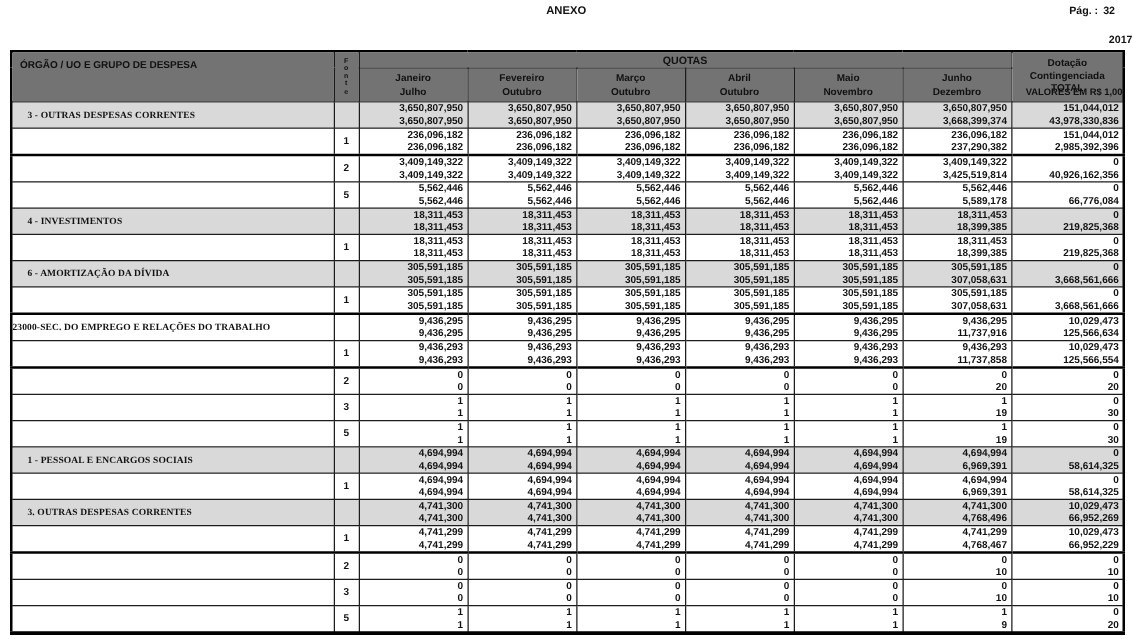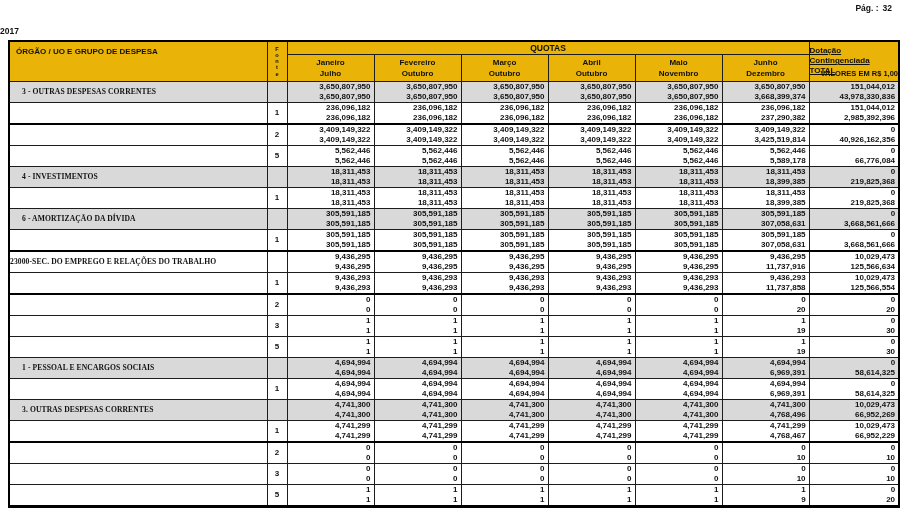--- a/index.html
+++ b/index.html
@@ -4,50 +4,51 @@
 <style>
   * { box-sizing: border-box; margin: 0; padding: 0; }
   html,body { width: 906px; height: 511px; background: #fff; font-family: "Liberation Sans", sans-serif; color: #111; }
   .page { position: relative; width: 906px; height: 511px; overflow: hidden; }
 
   
   .topbar { position: relative; height: 40px; }
   .anexo { position: absolute; top: 3px; left: 0; right: 0; text-align: center; font-size: 9px; font-weight: bold; }
   .pag { position: absolute; top: 3px; right: 14px; font-size: 8.5px; font-weight: bold; display: flex; gap: 4px; }
   .title { position: absolute; top: 16px; left: 0; right: 0; text-align: center; font-size: 9px; font-weight: bold; }
-  .year { position: absolute; top: 26px; left: 0; right: 0; text-align: left; font-size: 8.5px; font-weight: bold; }
+  .year { position: absolute; top: 26px; left: 0; right: 0; text-align: right; font-size: 8.5px; font-weight: bold; }
   .valores { position: absolute; top: 30px; right: 8px; font-size: 7.5px; font-weight: bold; margin-top: 39px; }
 
   
   table { border-collapse: collapse; table-layout: fixed; width: 890px; margin-left: 8px; border: 2px solid #000; border-bottom: 3px solid #000; }
   th, td { border: 1px solid #1c1c1c; padding: 0; overflow: hidden; }
-  thead th { background: #eab308; font-weight: bold; }
+  thead th { background: #737373; font-weight: bold; }
   th.orgao { text-align: left; vertical-align: top; padding: 5px 0 0 6px; font-size: 8px; }
   th.fonte-h { font-size: 5.6px; line-height: 1.12; text-align: center; vertical-align: middle; }
   th.quotas { font-size: 8.5px; text-align: center; height: 13px; }
-  th.total-h { font-size: 8px; line-height: 1.28; text-align: left; vertical-align: middle; text-decoration: underline; }
+  th.total-h { font-size: 8px; line-height: 1.28; text-align: center; vertical-align: middle; }
   th.month { font-size: 8px; text-align: center; height: 27px; vertical-align: middle; }
   th.month div { line-height: 11px; }
 
   tbody td { font-size: 8px; font-weight: bold; height: 21px; background: #fff; }
   td.num { text-align: right; padding-right: 3px; vertical-align: middle; }
   td.num div { height: 10px; line-height: 10px; }
   td.fonte { text-align: center; vertical-align: middle; font-size: 8px; }
   td.label { vertical-align: middle; font-family: Liberation Serif, serif; }
   td.label .lbl { font-size: 7.6px; padding-left: 0; letter-spacing: 0.1px; }
   tr.group td { background: #d9d9d9; }
   tr.group td.label .lbl { padding-left: 12px; }
   tr.org td { border-top: 2px solid #000; }
   tr.thick-top td { border-top: 2px solid #000; }
 </style>
 </head>
 <body>
 
 <div class="page">
   <div class="topbar">
+    <div class="anexo">ANEXO</div>
     <div class="pag">
       <span>Pág. :</span>
       <span>32</span>
     </div>
     <div class="year">2017</div>
     <div class="valores">VALORES EM R$ 1,00</div>
   </div>
 
   <table>
     <colgroup>

